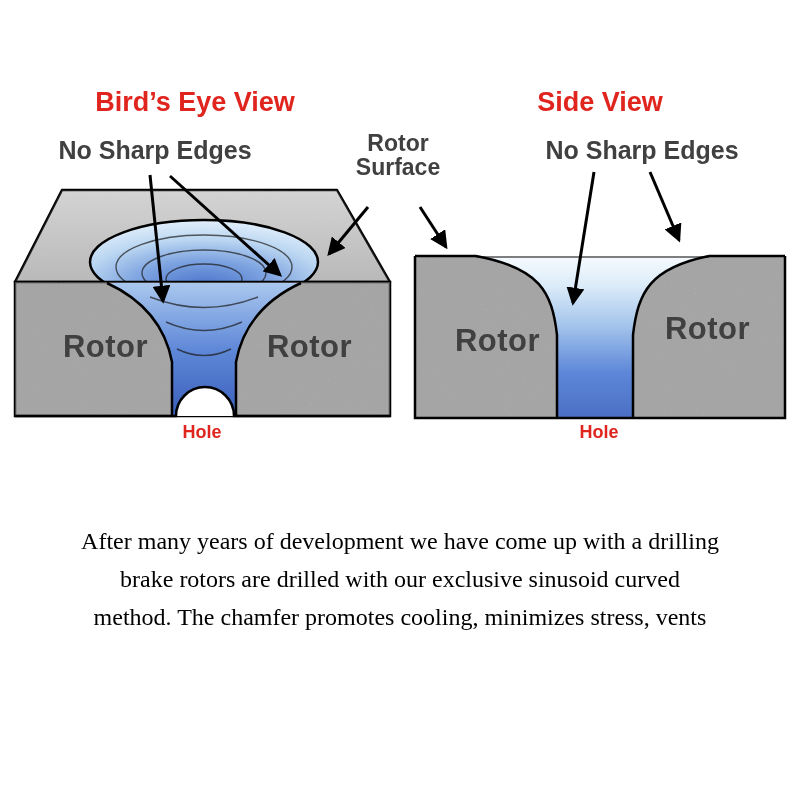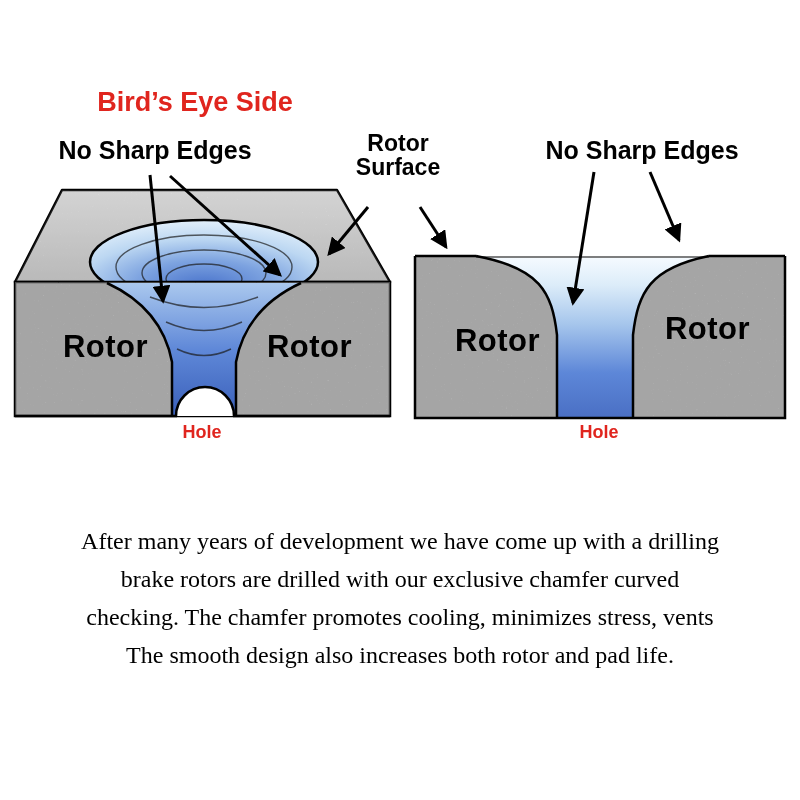--- a/index.html
+++ b/index.html
@@ -1,19 +1,19 @@
 <!DOCTYPE html>
 <html><head>
 <meta charset="utf-8">
 <style>
   html,body { margin:0; padding:0; background:#fff; }
   .page { position:relative; width:800px; height:800px; background:#fff; overflow:hidden;
           font-family:"Liberation Sans", sans-serif; }
   .canvas { position:absolute; left:0; top:0; }
-  .lbl { position:absolute; font-weight:bold; color:#000000; text-align:center; line-height:1.05; }
+  .lbl { position:absolute; font-weight:bold; color:#404040; text-align:center; line-height:1.05; }
   .red { color:#e0251e; }
   .title { font-size:27px; }
   .sub   { font-size:25px; }
   .rbs   { font-size:23px; line-height:24px; }
   .rotor { font-size:31px; letter-spacing:.5px; }
   .hole  { font-size:18px; }
   .para  { position:absolute; left:10px; top:522px; width:780px; text-align:center;
            font-family:"Liberation Serif", serif; font-size:24px; color:#000; }
   .para .line { line-height:38px; white-space:pre; }
   .contour { fill:none; stroke:#1b1b1b; stroke-width:1.4; opacity:.7; }
@@ -105,38 +105,38 @@
     <g stroke="#000" stroke-width="3" fill="none">
       <path d="M150 175 L163 301" marker-end="url(#arrow)"></path>
       <path d="M170 176 L280 275" marker-end="url(#arrow)"></path>
       <path d="M368 207 L329 254" marker-end="url(#arrow)"></path>
       <path d="M420 207 L446 247" marker-end="url(#arrow)"></path>
       <path d="M594 172 L573 303" marker-end="url(#arrow)"></path>
       <path d="M650 172 L679 240" marker-end="url(#arrow)"></path>
     </g>
   </svg>
 
-  <div class="lbl title red" style="left:75px; top:88px; width:240px;">Bird’s Eye Side</div>
+  <div class="lbl title red" style="left:75px; top:88px; width:240px;">Bird’s Eye View</div>
+  <div class="lbl title red" style="left:510px; top:88px; width:180px;">Side View</div>
 
   <div class="lbl sub" style="left:28px; top:137px; width:254px;">No Sharp Edges</div>
   <div class="lbl sub" style="left:512px; top:137px; width:260px;">No Sharp Edges</div>
 
   <div class="lbl rbs" style="left:338px; top:131px; width:120px;">
     <div>Rotor</div>
     <div>Surface</div>
   </div>
 
   <div class="lbl rotor" style="left:48px;  top:331px; width:115px;">Rotor</div>
   <div class="lbl rotor" style="left:252px; top:331px; width:115px;">Rotor</div>
   <div class="lbl rotor" style="left:440px; top:325px; width:115px;">Rotor</div>
   <div class="lbl rotor" style="left:650px; top:313px; width:115px;">Rotor</div>
 
   <div class="lbl hole red" style="left:157px; top:423px; width:90px;">Hole</div>
   <div class="lbl hole red" style="left:554px; top:423px; width:90px;">Hole</div>
 
   <div class="para">
     <div class="line">After many years of development we have come up with a drilling</div>
-    <div class="line">brake rotors are drilled with our exclusive chamfer curved</div>
-    <div class="line">checking. The chamfer promotes cooling, minimizes stress, vents</div>
-    <div class="line">The smooth design also increases both rotor and pad life.</div>
+    <div class="line">brake rotors are drilled with our exclusive sinusoid curved</div>
+    <div class="line">method. The chamfer promotes cooling, minimizes stress, vents</div>
   </div>
 
 </div>
 
 </body></html>

